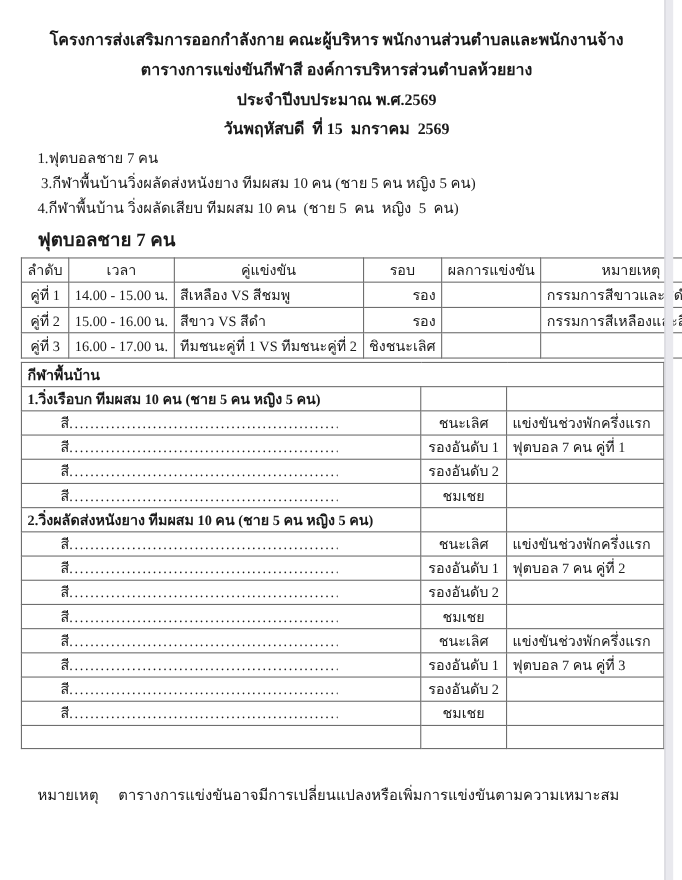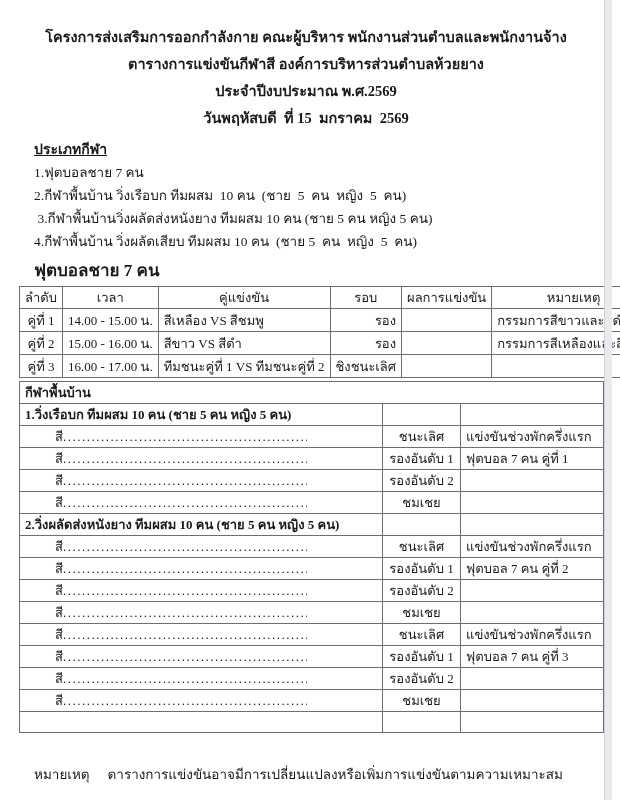--- a/index.html
+++ b/index.html
@@ -78,23 +78,21 @@
 <div class="page">
 
   <div class="title-block">
     <div class="title-line">โครงการส่งเสริมการออกกำลังกาย คณะผู้บริหาร พนักงานส่วนตำบลและพนักงานจ้าง</div>
     <div class="title-line">ตารางการแข่งขันกีฬาสี องค์การบริหารส่วนตำบลห้วยยาง</div>
     <div class="title-line">ประจำปีงบประมาณ พ.ศ.2569</div>
     <div class="title-line">วันพฤหัสบดี  ที่ 15  มกราคม  2569</div>
   </div>
 
   <div class="content">
-    <div class="section-heading">ประเภทกีฬา</div>
     <div class="sport-item">1.ฟุตบอลชาย 7 คน</div>
-    <div class="sport-item">2.กีฬาพื้นบ้าน วิ่งเรือบก ทีมผสม  10 คน  (ชาย  5  คน  หญิง  5  คน)</div>
     <div class="sport-item"> 3.กีฬาพื้นบ้านวิ่งผลัดส่งหนังยาง ทีมผสม 10 คน (ชาย 5 คน หญิง 5 คน)</div>
     <div class="sport-item">4.กีฬาพื้นบ้าน วิ่งผลัดเสียบ ทีมผสม 10 คน  (ชาย 5  คน  หญิง  5  คน)</div>
 
     <div class="football-heading">ฟุตบอลชาย 7 คน</div>
   </div>
 
   <table class="tbl-football">
     <colgroup>
       <col style="width:38px">
         <col style="width:91px">

